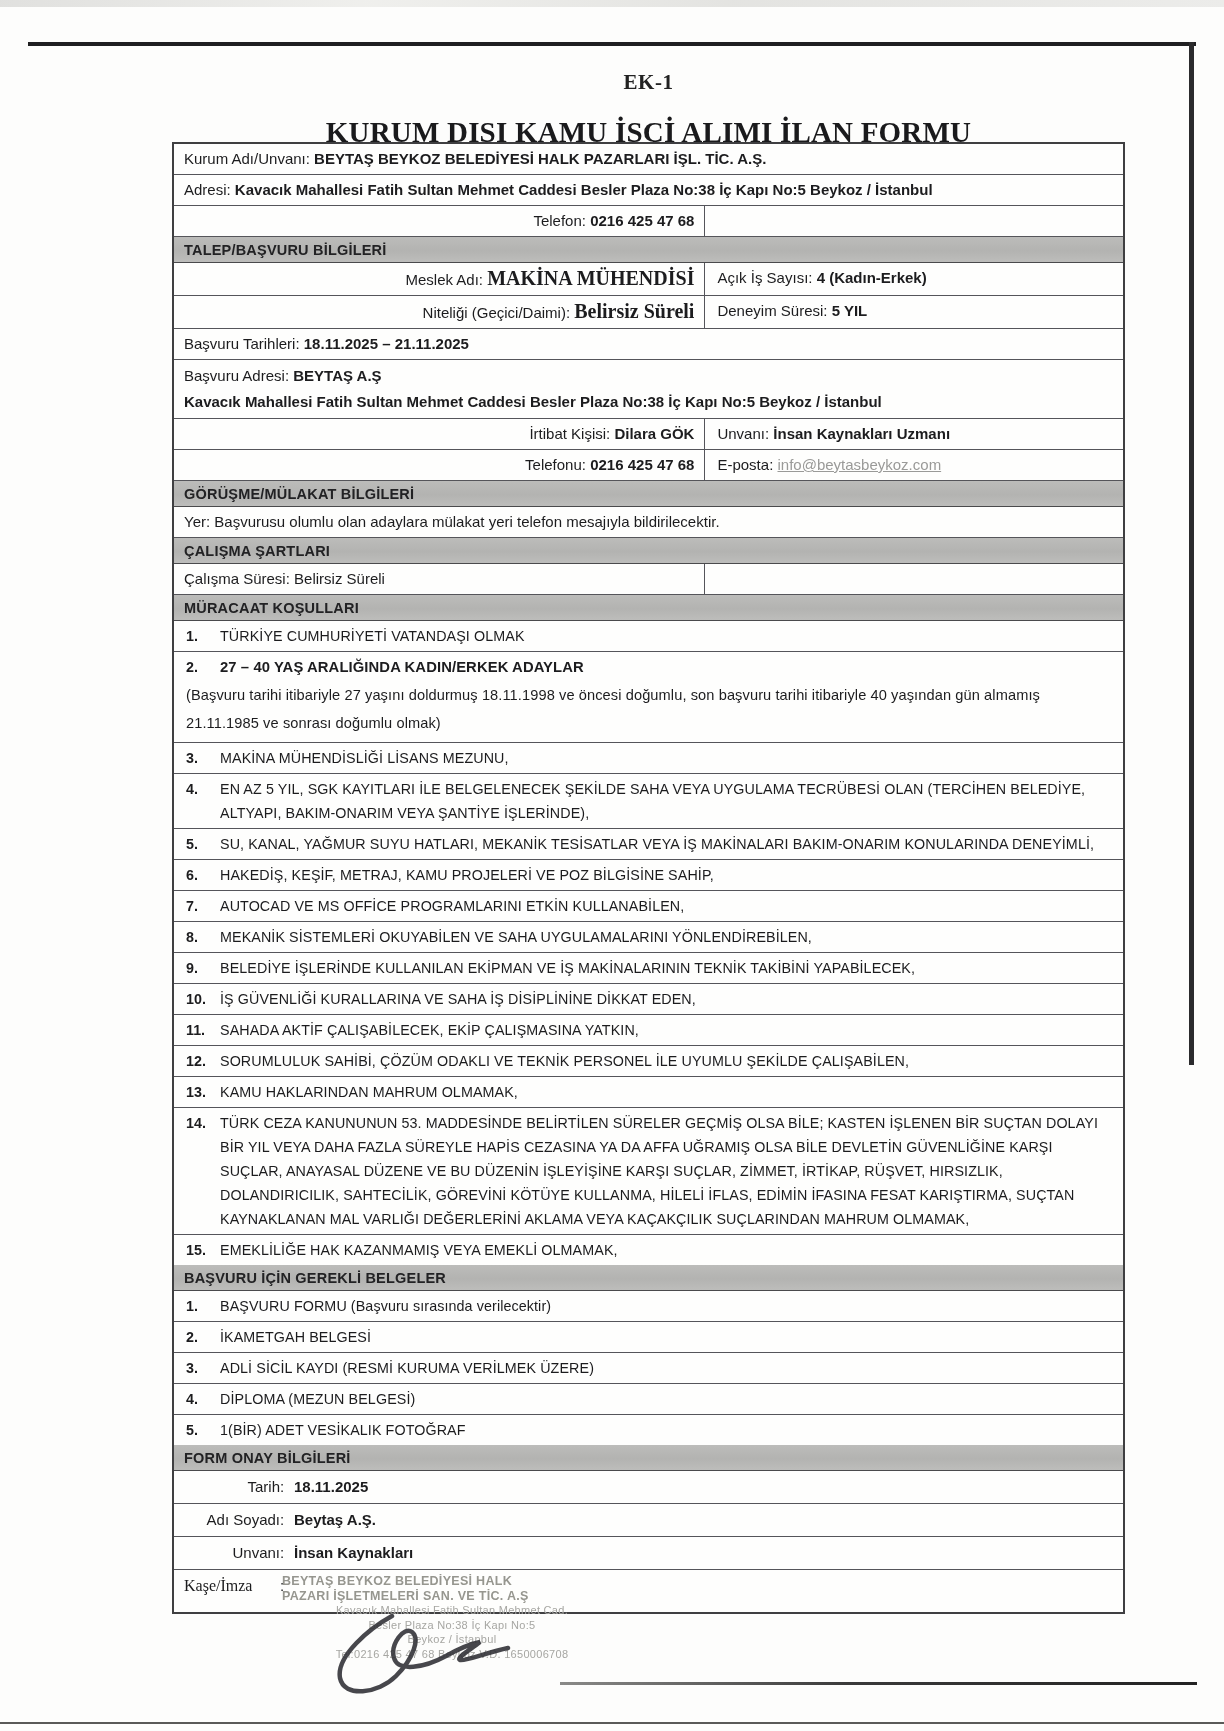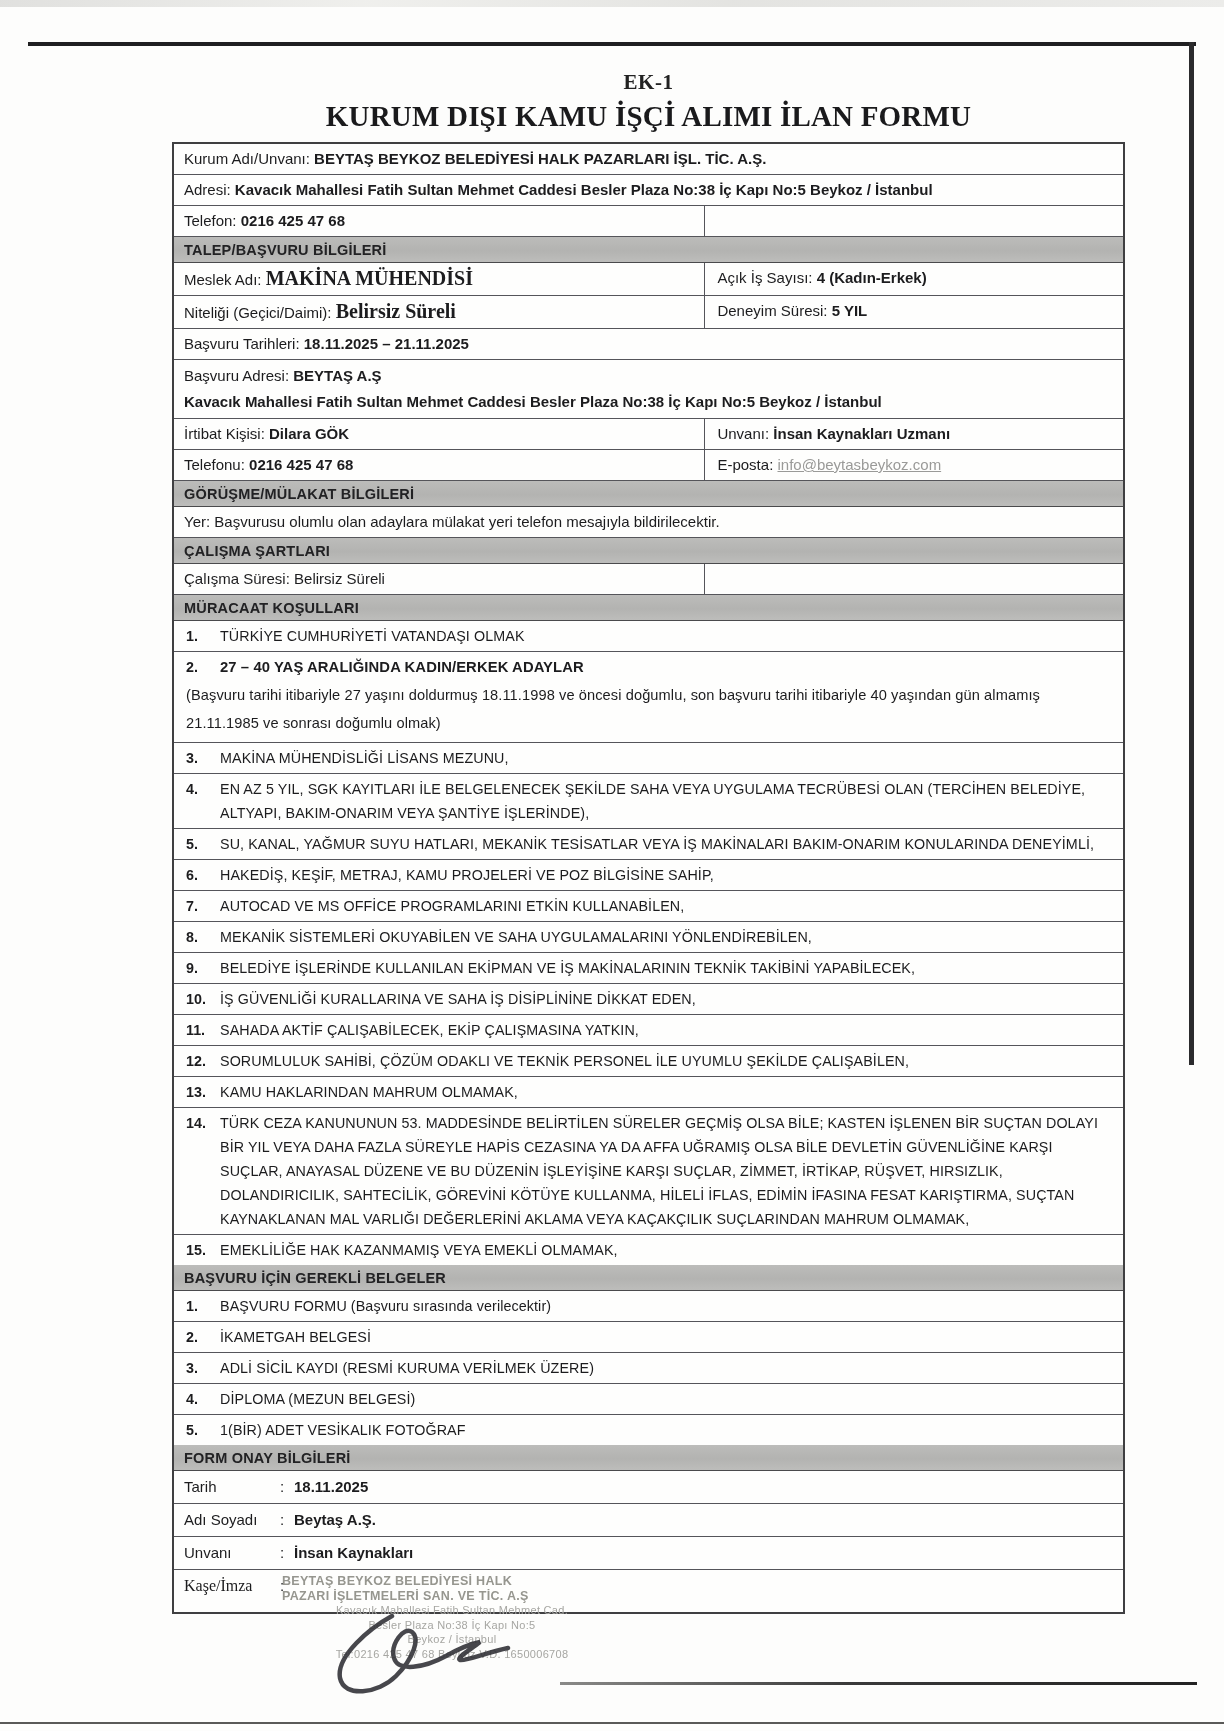--- a/index.html
+++ b/index.html
@@ -37,21 +37,21 @@
     position: absolute; left: 0; top: 1722px; width: 1224px; height: 2px;
     background: #5a5a58;
   }
 
   .heading-block { position: absolute; left: 172px; top: 70px; width: 953px; text-align: center; }
   .ek-label {
     font-family: "Liberation Serif", serif;
     font-weight: bold; font-size: 21px; letter-spacing: .5px; color: #222;
   }
   .page-title {
-    margin-top: 5px;
+    margin-top: 21px;
     font-family: "Liberation Serif", serif;
     font-weight: bold; font-size: 29px; letter-spacing: .2px; color: #1a1a1c;
   }
 
   .form-table {
     position: absolute; left: 172px; top: 142px; width: 953px;
     border: 2px solid #3f3f41;
     background: #fefefd;
     font-size: 15px;
   }
@@ -63,41 +63,41 @@
     font-weight: bold; font-size: 14.5px; color: #222224; letter-spacing: .2px;
   }
   .trow {
     border-bottom: 1px solid #55555a;
     padding: 5px 10px;
     line-height: 20px;
     min-height: 30px;
   }
   .trow:last-child { border-bottom: none; }
   .split { display: flex; padding: 0; }
-  .split > .cell-l { flex: 0 0 56%; padding: 5px 10px; border-right: 1px solid #55555a; }
+  .split > .cell-l { flex: 0 0 56%; padding: 5px 10px; border-right: 1px solid #55555a; text-align: right; }
   .split > .cell-r { flex: 1 1 auto; padding: 5px 12px; }
   .lbl { font-weight: normal; }
   .val { font-weight: bold; }
   .val-serif { font-family: Liberation Serif, serif; font-weight: bold; font-size: 20px; }
   .plain { font-weight: normal; }
   .two-line { line-height: 22px; }
   .addr-line2 { font-weight: bold; margin-top: 4px; }
   .email-link { color: #9a9a98; font-weight: normal; text-decoration: underline; }
 
   
   .item-row { display: flex; border-bottom: 1px solid #55555a; padding: 3px 10px 3px 12px; }
   .item-row:last-child { border-bottom: none; }
   .item-no { flex: 0 0 34px; font-weight: bold; font-size: 14.3px; line-height: 24px; }
   .item-body { flex: 1 1 auto; font-size: 14.3px; line-height: 24px; letter-spacing: .1px; }
   .item-bold .item-text { font-weight: bold; font-size: 14.8px; }
   .item-detail { font-weight: normal; font-size: 14.6px; line-height: 28px; margin: 2px 0 2px -34px; }
 
   
   .onay-row { display: flex; border-bottom: 1px solid #55555a; padding: 6px 10px; line-height: 20px; }
-  .onay-label { flex: 0 0 96px; }
+  .onay-label { flex: 0 0 96px; text-align: right; }
   .onay-sep { flex: 0 0 14px; }
   .onay-val { font-weight: bold; }
 
   .kase-row { display: flex; padding: 6px 10px 8px 10px; min-height: 42px; position: relative; border-bottom: none; }
   .kase-label { font-family: "Liberation Serif", serif; font-size: 16px; flex: 0 0 96px; }
   .kase-sep { flex: 0 0 14px; }
 
   .stamp {
     position: absolute; left: 108px; top: 4px; width: 340px;
     text-align: center; color: #a6a6a2;

